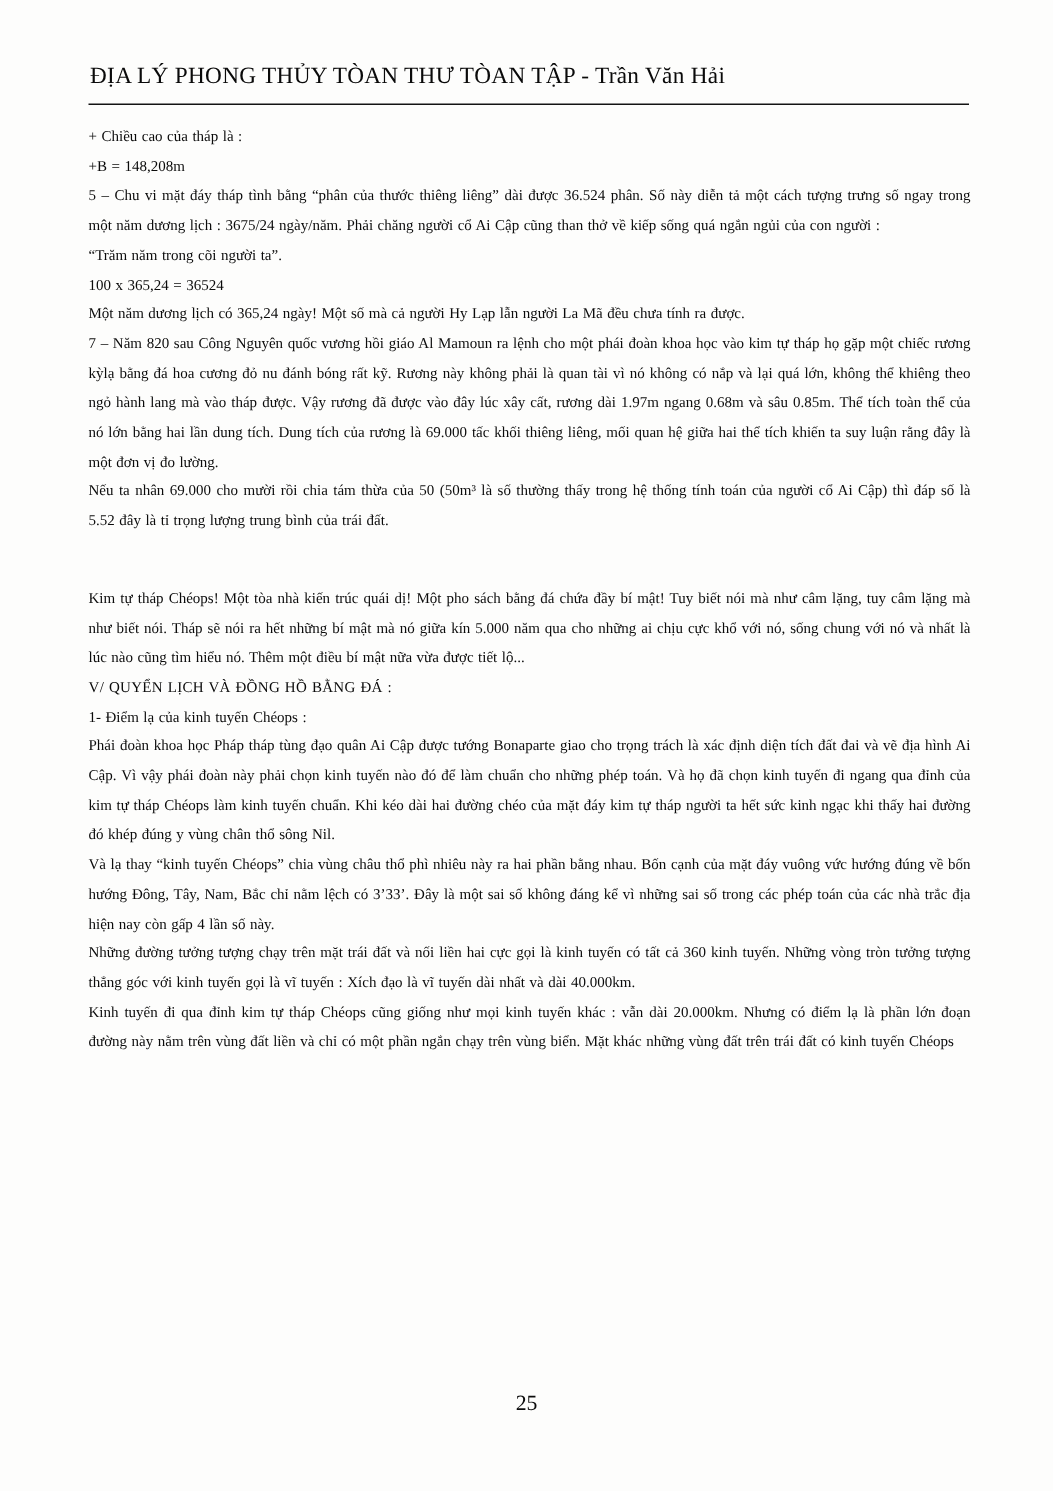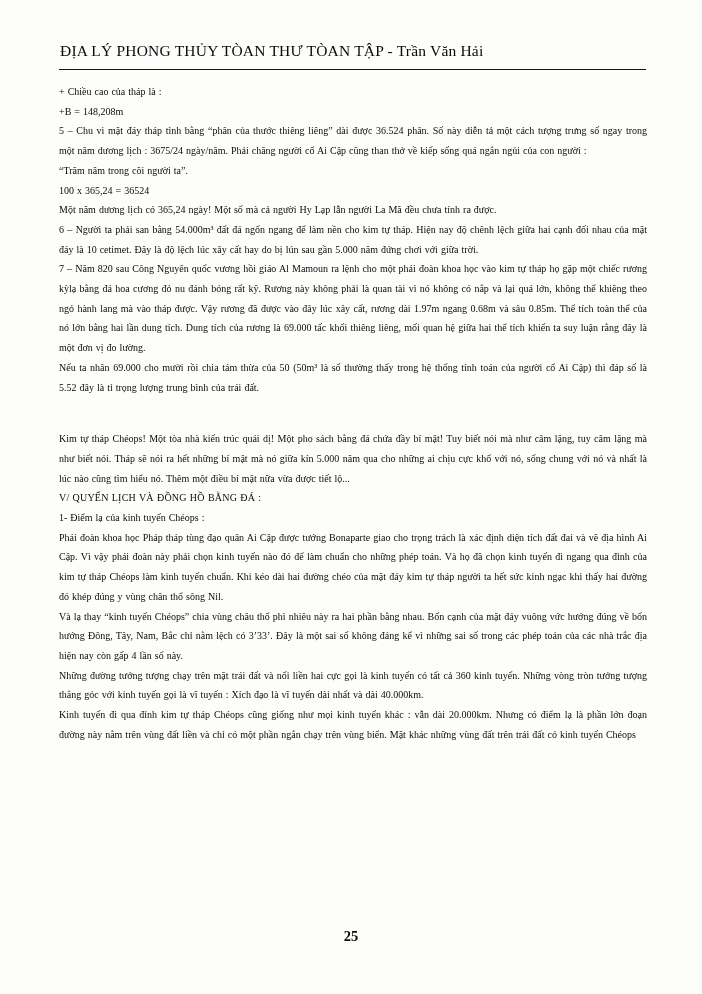--- a/index.html
+++ b/index.html
@@ -48,40 +48,38 @@
   p.gap-after { margin-bottom: 32px; }
   p.bold { font-weight: 400; letter-spacing: 0.2px; }
   .page-footer {
     position: absolute;
     left: 0;
     top: 928px;
     width: 702px;
     text-align: center;
     font-size: 14.5px;
     color: #0b0b0b;
-    font-weight: bold;
   }
 </style>
 </head>
 <body>
 
 <div class="page">
 
   <div class="running-header">ĐỊA LÝ PHONG THỦY TÒAN THƯ  TÒAN TẬP -  Trần Văn Hải</div>
 
   <div class="header-rule"></div>
 
   <div class="body-text">
     <p>+ Chiều cao của tháp là :</p>
     <p class="gap-after-sm">+B = 148,208m</p>
     <p>5 – Chu vi mặt đáy tháp tình bằng “phân của thước thiêng liêng” dài được 36.524 phân. Số này diễn tả một cách tượng trưng số ngay trong một năm dương lịch : 3675/24 ngày/năm. Phải chăng người cổ Ai Cập cũng than thở về kiếp sống quá ngắn ngủi của con người :</p>
     <p>“Trăm năm trong cõi người ta”.</p>
     <p>100 x 365,24 = 36524</p>
     <p>Một năm dương lịch có 365,24 ngày! Một số mà cả người Hy Lạp lẫn người La Mã đều chưa tính ra được.</p>
-    <p>6 – Người ta phải san bằng 54.000m³ đất đá ngổn ngang để làm nền cho kim tự tháp. Hiện nay độ chênh lệch giữa hai cạnh đối nhau của mặt đáy là 10 cetimet. Đây là độ lệch lúc xây cất hay do bị lún sau gần 5.000 năm đứng chơi với giữa trời.</p>
     <p>7 – Năm 820 sau Công Nguyên quốc vương hồi giáo Al Mamoun ra lệnh cho một phái đoàn khoa học vào kim tự tháp họ gặp một chiếc rương kỳlạ bằng đá hoa cương đỏ nu đánh bóng rất kỹ. Rương này không phải là quan tài vì nó không có nắp và lại quá lớn, không thể khiêng theo ngỏ hành lang mà vào tháp được. Vậy rương đã được vào đây lúc xây cất, rương dài 1.97m ngang 0.68m và sâu 0.85m. Thể tích toàn thể của nó lớn bằng hai lần dung tích. Dung tích của rương là 69.000 tấc khối thiêng liêng, mối quan hệ giữa hai thể tích khiến ta suy luận rằng đây là một đơn vị đo lường.</p>
     <p class="gap-after">Nếu ta nhân 69.000 cho mười rồi chia tám thừa của 50 (50m³ là số thường thấy trong hệ thống tính toán của người cổ Ai Cập) thì đáp số  là 5.52 đây là tỉ trọng lượng trung bình của trái đất.</p>
     <p>Kim tự tháp Chéops! Một tòa nhà kiến trúc quái dị!  Một pho sách bằng đá chứa đầy bí mật! Tuy biết nói mà như câm lặng, tuy câm lặng mà như biết nói. Tháp sẽ nói ra hết những bí mật mà nó giữa kín 5.000 năm qua cho những ai chịu cực khổ với nó, sống chung với nó và nhất là lúc nào cũng tìm hiểu nó. Thêm một điều bí mật nữa vừa được tiết lộ...</p>
     <p class="bold">V/ QUYỂN LỊCH VÀ ĐỒNG HỒ BẰNG ĐÁ :</p>
     <p>1- Điểm lạ của kinh tuyến Chéops :</p>
     <p>Phái đoàn khoa học Pháp tháp tùng đạo quân Ai Cập được tướng Bonaparte giao cho trọng trách là xác định diện tích đất đai và vẽ địa hình Ai Cập. Vì vậy phái đoàn này phải chọn kinh tuyến nào đó để làm chuẩn cho những phép toán. Và họ đã chọn kinh tuyến đi ngang qua đỉnh của kim tự tháp Chéops làm kinh tuyến chuẩn. Khi kéo dài hai đường chéo của mặt đáy kim tự tháp người ta hết sức kinh ngạc khi thấy hai đường đó khép đúng y vùng chân thổ sông Nil.</p>
     <p>Và lạ thay “kinh tuyến Chéops” chia vùng châu thổ phì nhiêu này ra hai phần bằng nhau. Bốn cạnh của mặt đáy vuông vức hướng đúng về bốn hướng Đông, Tây, Nam, Bắc chỉ nằm lệch có 3’33’. Đây là một sai số không đáng kể vì những sai số trong các phép toán của các nhà trắc địa hiện nay còn gấp 4 lần số này.</p>
     <p>Những đường tưởng tượng chạy trên mặt trái đất và nối liền hai cực gọi là kinh tuyến có tất cả 360 kinh tuyến. Những vòng tròn tưởng tượng thẳng góc với kinh tuyến gọi là vĩ tuyến : Xích đạo là vĩ tuyến dài nhất và dài 40.000km.</p>
     <p>Kinh tuyến đi qua đỉnh kim tự tháp Chéops cũng giống như mọi kinh tuyến khác : vẫn dài 20.000km. Nhưng có điểm lạ là phần lớn đoạn đường này nằm trên vùng đất liền và chỉ có một phần ngắn chạy trên vùng biển. Mặt khác những vùng đất trên trái đất có kinh tuyến Chéops</p>
   </div>

